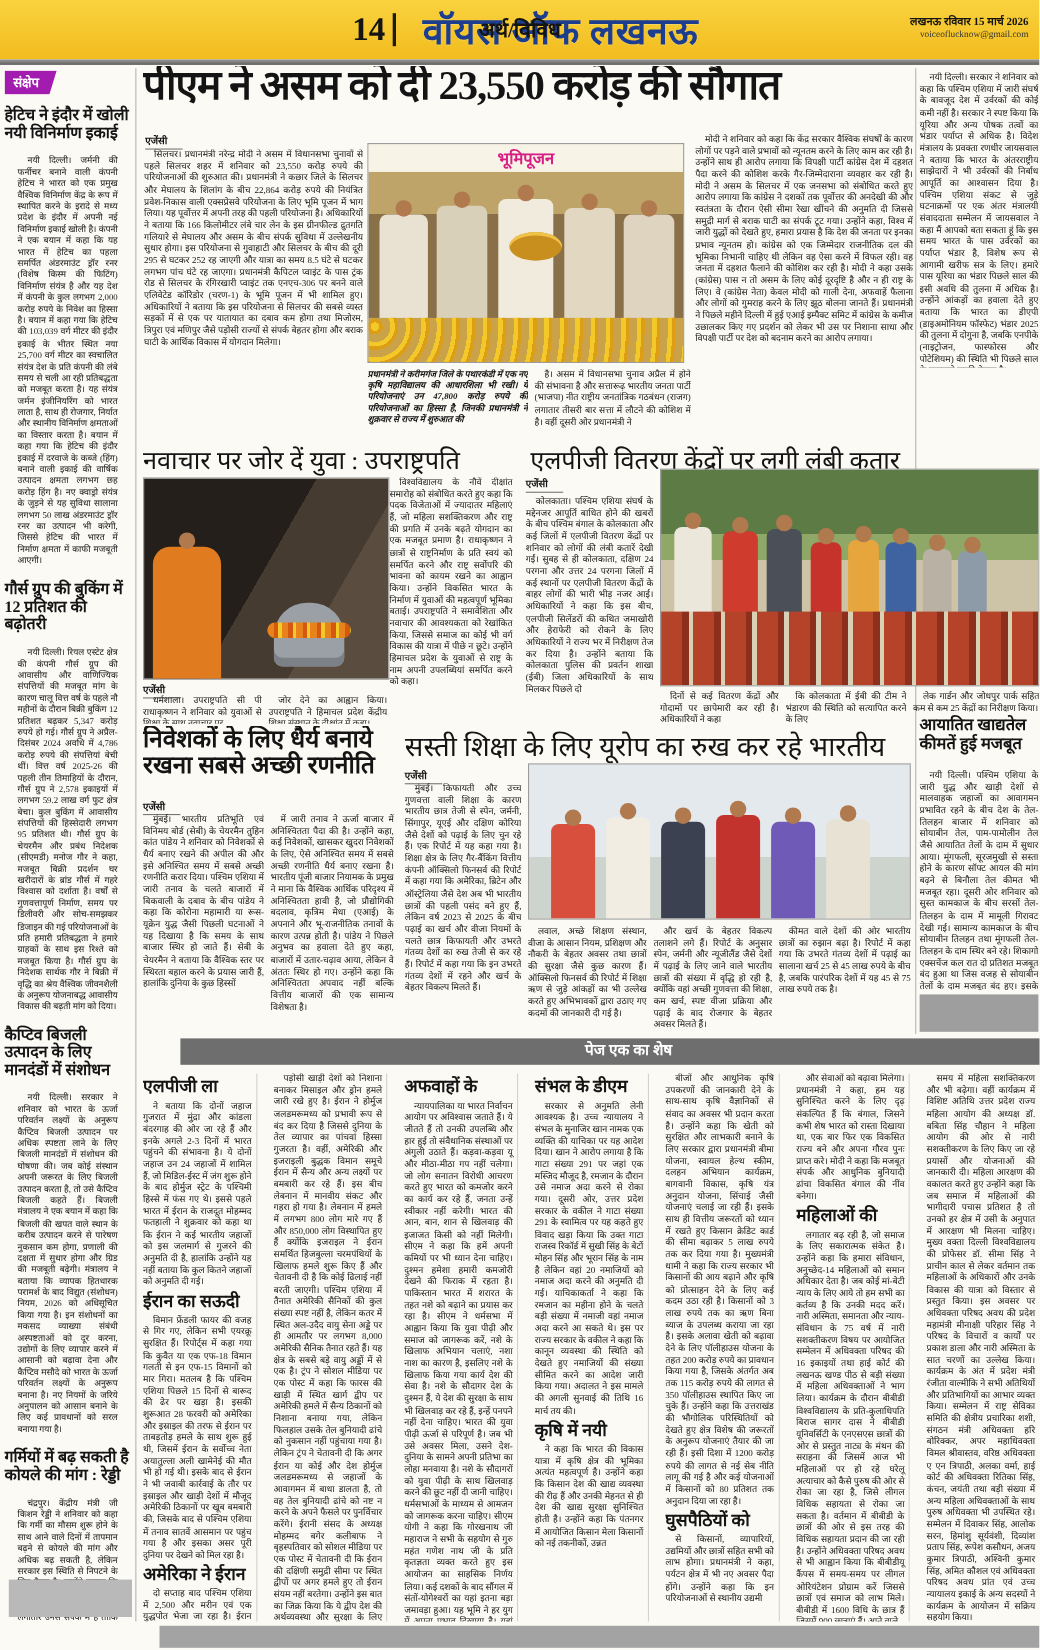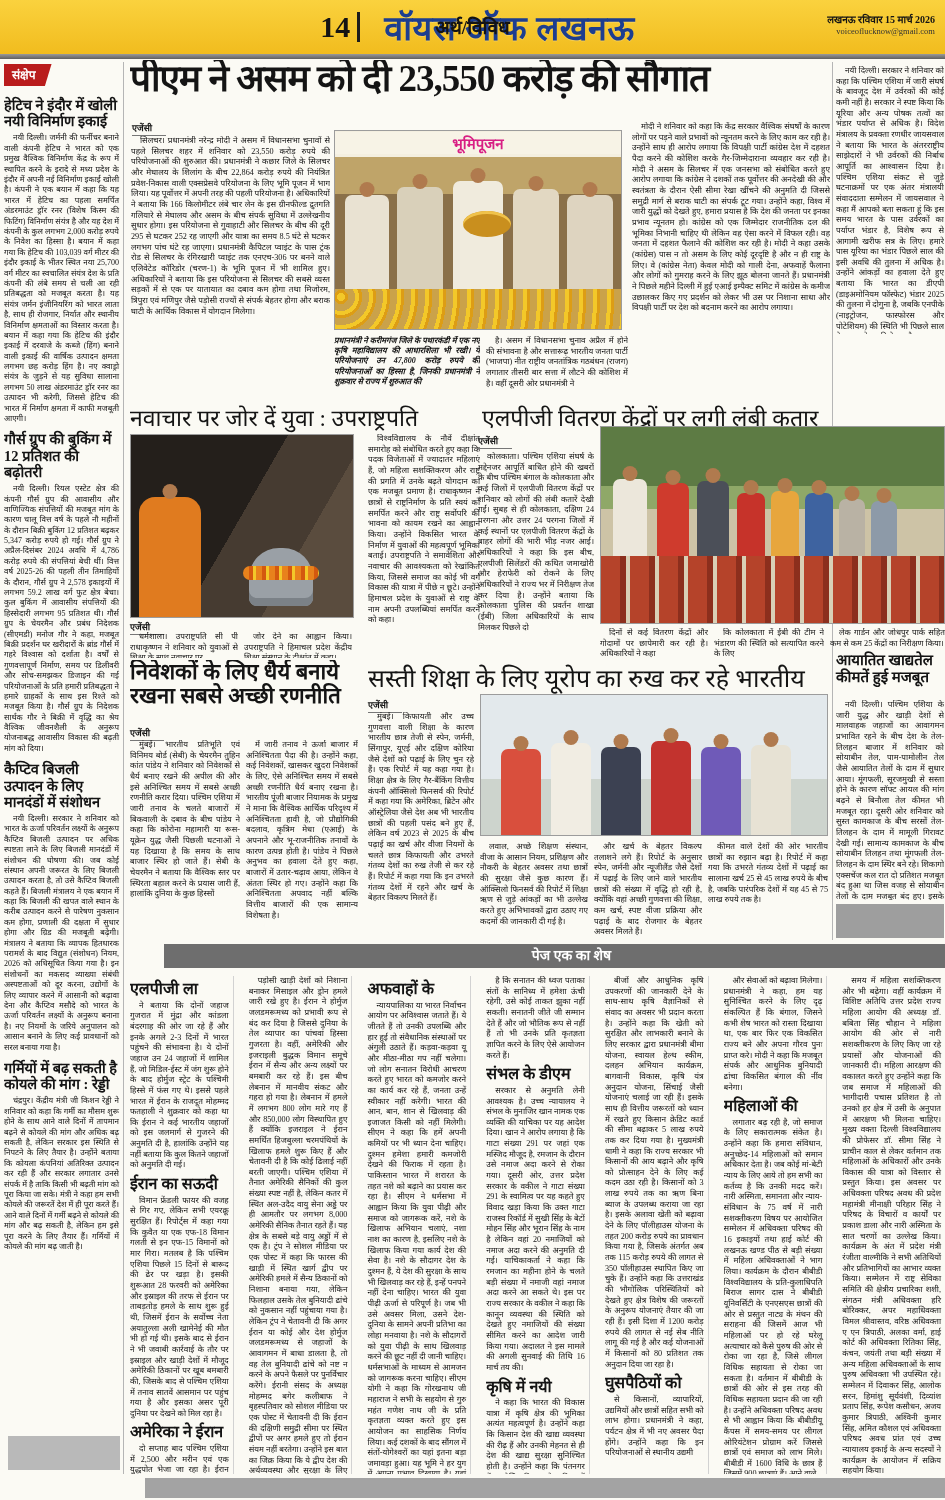--- a/index.html
+++ b/index.html
@@ -14,24 +14,24 @@
   .paper-title{font-size:34px;font-weight:bold;color:#1d3e8f;margin-left:24px;letter-spacing:.5px;
                text-shadow:0 1px 0 #fff3;white-space:nowrap;}
   .section-title{position:absolute;left:50%;transform:translateX(-50%);font-size:19px;font-weight:bold;}
   .masthead-right{position:absolute;right:10px;top:12px;text-align:right;}
   .m-date{font-size:10px;font-weight:bold;}
   .m-email{font-size:8.5px;color:#333;}
   .top-rule{top:54px;left:0;width:945px;height:5px;background:linear-gradient(#9a9a9a,#5f5f5f);}
   
   .sidebar{left:4px;top:62px;width:120px;height:1412px;border-right:1px solid #b5b5b5;
            padding-right:4px;box-sizing:border-box;overflow:hidden;}
-  .brief-label{display:inline-block;background:#b91c1c;color:#fff;font-weight:bold;font-size:12px;
+  .brief-label{display:inline-block;background:#a21caf;color:#fff;font-weight:bold;font-size:12px;
                padding:2px 16px 3px 8px;clip-path:polygon(0 0,100% 0,86% 100%,0 100%);margin:2px 0 4px;}
   .brief h2{font-size:14.5px;line-height:1.12;margin:7px 0 4px;font-weight:bold;}
-  .brief p{font-size:8px;line-height:1.3;text-align:justify;margin:0;text-indent:9px;}
+  .brief p{font-size:8px;line-height:1.3;text-align:justify;margin:12px;text-indent:9px;}
   .sidebar-strip{left:8px;top:1436px;width:112px;height:34px;background:#b9b9b9;}
   
   .byline{font-size:9px;font-weight:bold;border-bottom:1px solid #777;display:inline-block;padding:0 14px 1px 0;}
   .bcolp, .body-col p{font-size:8.2px;line-height:1.3;text-align:justify;margin:0;text-indent:9px;}
   .body-col{overflow:hidden;}
   .cap{font-size:8px;line-height:1.28;font-weight:bold;text-align:justify;}
   .vrule{width:1px;background:#b5b5b5;}
   
   .lead-headline{font-size:37px;font-weight:bold;line-height:1.02;letter-spacing:-1px;white-space:nowrap;overflow:hidden;}
   .h-band{font-size:23px;font-weight:normal;white-space:nowrap;overflow:hidden;}
@@ -145,21 +145,21 @@
   <div class="person" style="left:8px;bottom:0;width:62px;height:120px;background:#e07b1f;border-radius:16px 16px 0 0;"></div>
   <div class="shivling"></div>
 </div>
 <div class="abs byline" style="left:130px;top:620px;">एजेंसी</div>
 <div class="abs body-col" style="left:130px;top:632px;width:108px;height:26px;">
   <p>धर्मशाला। उपराष्ट्रपति सी पी राधाकृष्णन ने शनिवार को युवाओं से शिक्षा के साथ नवाचार पर</p>
 </div>
 <div class="abs body-col" style="left:244px;top:632px;width:108px;height:26px;">
   <p>जोर देने का आह्वान किया। उपराष्ट्रपति ने हिमाचल प्रदेश केंद्रीय शिक्षा संस्थान के दीक्षांत में कहा।</p>
 </div>
-<div class="abs body-col" style="left:368px;top:434px;width:112px;height:224px;">
+<div class="abs body-col" style="left:354px;top:434px;width:112px;height:224px;">
   <p>विश्वविद्यालय के नौवें दीक्षांत समारोह को संबोधित करते हुए कहा कि पदक विजेताओं में ज्यादातर महिलाएं हैं, जो महिला सशक्तिकरण और राष्ट्र की प्रगति में उनके बढ़ते योगदान का एक मजबूत प्रमाण है। राधाकृष्णन ने छात्रों से राष्ट्रनिर्माण के प्रति स्वयं को समर्पित करने और राष्ट्र सर्वोपरि की भावना को कायम रखने का आह्वान किया। उन्होंने विकसित भारत के निर्माण में युवाओं की महत्वपूर्ण भूमिका बताई। उपराष्ट्रपति ने समावेशिता और नवाचार की आवश्यकता को रेखांकित किया, जिससे समाज का कोई भी वर्ग विकास की यात्रा में पीछे न छूटे। उन्होंने हिमाचल प्रदेश के युवाओं से राष्ट्र के नाम अपनी उपलब्धियां समर्पित करने को कहा।</p>
 </div>
 
 <div class="abs" style="left:478px;top:430px;width:116px;">
   <span class="byline">एजेंसी</span>
   <div class="body-col" style="height:212px;margin-top:3px;">
     <p>कोलकाता। पश्चिम एशिया संघर्ष के मद्देनजर आपूर्ति बाधित होने की खबरों के बीच पश्चिम बंगाल के कोलकाता और कई जिलों में एलपीजी वितरण केंद्रों पर शनिवार को लोगों की लंबी कतारें देखी गईं। सुबह से ही कोलकाता, दक्षिण 24 परगना और उत्तर 24 परगना जिलों में कई स्थानों पर एलपीजी वितरण केंद्रों के बाहर लोगों की भारी भीड़ नजर आई। अधिकारियों ने कहा कि इस बीच, एलपीजी सिलेंडरों की कथित जमाखोरी और हेराफेरी को रोकने के लिए अधिकारियों ने राज्य भर में निरीक्षण तेज कर दिया है। उन्होंने बताया कि कोलकाता पुलिस की प्रवर्तन शाखा (ईबी) जिला अधिकारियों के साथ मिलकर पिछले दो</p>
   </div>
 </div>
 
@@ -234,21 +234,20 @@
     <p class="bcolp">दो सप्ताह बाद पश्चिम एशिया में 2,500 और मरीन एवं एक युद्धपोत भेजा जा रहा है। ईरान इजराइल और</p>
   </div>
   <div class="b col bcol">
     <p class="bcolp">पड़ोसी खाड़ी देशों को निशाना बनाकर मिसाइल और ड्रोन हमले जारी रखे हुए है। ईरान ने होर्मुज जलडमरूमध्य को प्रभावी रूप से बंद कर दिया है जिससे दुनिया के तेल व्यापार का पांचवां हिस्सा गुजरता है। वहीं, अमेरिकी और इजराइली बुद्धक विमान समूचे ईरान में सैन्य और अन्य लक्ष्यों पर बमबारी कर रहे हैं। इस बीच लेबनान में मानवीय संकट और गहरा हो गया है। लेबनान में हमले में लगभग 800 लोग मारे गए हैं और 850,000 लोग विस्थापित हुए हैं क्योंकि इजराइल ने ईरान समर्थित हिजबुल्ला चरमपंथियों के खिलाफ हमले शुरू किए हैं और चेतावनी दी है कि कोई ढिलाई नहीं बरती जाएगी। पश्चिम एशिया में तैनात अमेरिकी सैनिकों की कुल संख्या स्पष्ट नहीं है, लेकिन कतर में स्थित अल-उदैद वायु सेना अड्डे पर ही आमतौर पर लगभग 8,000 अमेरिकी सैनिक तैनात रहते हैं। यह क्षेत्र के सबसे बड़े वायु अड्डों में से एक है। ट्रंप ने सोशल मीडिया पर एक पोस्ट में कहा कि फारस की खाड़ी में स्थित खार्ग द्वीप पर अमेरिकी हमले में सैन्य ठिकानों को निशाना बनाया गया, लेकिन फिलहाल उसके तेल बुनियादी ढांचे को नुकसान नहीं पहुंचाया गया है। लेकिन ट्रंप ने चेतावनी दी कि अगर ईरान या कोई और देश होर्मुज जलडमरूमध्य से जहाजों के आवागमन में बाधा डालता है, तो वह तेल बुनियादी ढांचे को नष्ट न करने के अपने फैसले पर पुनर्विचार करेंगे। ईरानी संसद के अध्यक्ष मोहम्मद बगेर कलीबाफ ने बृहस्पतिवार को सोशल मीडिया पर एक पोस्ट में चेतावनी दी कि ईरान की दक्षिणी समुद्री सीमा पर स्थित द्वीपों पर अगर हमले हुए तो ईरान संयम नहीं बरतेगा। उन्होंने इस बात का जिक्र किया कि ये द्वीप देश की अर्थव्यवस्था और सुरक्षा के लिए कितने महत्वपूर्ण हैं।</p>
   </div>
   <div class="bcol">
     <h3 class="bhead">अफवाहों के</h3>
     <p class="bcolp">न्यायपालिका या भारत निर्वाचन आयोग पर अविश्वास जताते हैं। ये जीतते हैं तो उनकी उपलब्धि और हार हुई तो संवैधानिक संस्थाओं पर अंगुली उठाते हैं। कड़वा-कड़वा यू और मीठा-मीठा गप नहीं चलेगा। जो लोग सनातन विरोधी आचरण करते हुए भारत को कमजोर करने का कार्य कर रहे हैं, जनता उन्हें स्वीकार नहीं करेगी। भारत की आन, बान, शान से खिलवाड़ की इजाजत किसी को नहीं मिलेगी। सीएम ने कहा कि हमें अपनी कमियों पर भी ध्यान देना चाहिए। दुश्मन हमेशा हमारी कमजोरी देखने की फिराक में रहता है। पाकिस्तान भारत में शरारत के तहत नशे को बढ़ाने का प्रयास कर रहा है। सीएम ने धर्मसभा में आह्वान किया कि युवा पीढ़ी और समाज को जागरूक करें, नशे के खिलाफ अभियान चलाएं, नशा नाश का कारण है, इसलिए नशे के खिलाफ किया गया कार्य देश की सेवा है। नशे के सौदागर देश के दुश्मन हैं, ये देश की सुरक्षा के साथ भी खिलवाड़ कर रहे हैं, इन्हें पनपने नहीं देना चाहिए। भारत की युवा पीढ़ी ऊर्जा से परिपूर्ण है। जब भी उसे अवसर मिला, उसने देश-दुनिया के सामने अपनी प्रतिभा का लोहा मनवाया है। नशे के सौदागरों को युवा पीढ़ी के साथ खिलवाड़ करने की छूट नहीं दी जानी चाहिए। धर्मसभाओं के माध्यम से आमजन को जागरूक करना चाहिए। सीएम योगी ने कहा कि गोरखनाथ जी महाराज ने सभी के सहयोग से गुरु महंत गणेश नाथ जी के प्रति कृतज्ञता व्यक्त करते हुए इस आयोजन का साहसिक निर्णय लिया। कई दशकों के बाद सौंगल में संतों-योगेश्वरों का यहां इतना बड़ा जमावड़ा हुआ। यह भूमि ने हर युग में अपना प्रभाव दिखाया है। यहां की उपस्थिति बताती</p>
   </div>
   <div class="bcol">
-    <p class="bcolp">है कि सनातन की ध्वज पताका संतों के सानिध्य में हमेशा ऊंची रहेगी, उसे कोई ताकत झुका नहीं सकती। सनातनी जीते जी सम्मान देते हैं और जो भौतिक रूप से नहीं हैं तो भी उनके प्रति कृतज्ञता ज्ञापित करने के लिए ऐसे आयोजन करते हैं।</p>
     <h3 class="bhead">संभल के डीएम</h3>
     <p class="bcolp">सरकार से अनुमति लेनी आवश्यक है। उच्च न्यायालय ने संभल के मुनाजिर खान नामक एक व्यक्ति की याचिका पर यह आदेश दिया। खान ने आरोप लगाया है कि गाटा संख्या 291 पर जहां एक मस्जिद मौजूद है, रमजान के दौरान उसे नमाज अदा करने से रोका गया। दूसरी ओर, उत्तर प्रदेश सरकार के वकील ने गाटा संख्या 291 के स्वामित्व पर यह कहते हुए विवाद खड़ा किया कि उक्त गाटा राजस्व रिकॉर्ड में सुखी सिंह के बेटों मोहन सिंह और भूरान सिंह के नाम है लेकिन वहां 20 नमाजियों को नमाज अदा करने की अनुमति दी गई। याचिकाकर्ता ने कहा कि रमजान का महीना होने के चलते बड़ी संख्या में नमाजी वहां नमाज अदा करने आ सकते थे। इस पर राज्य सरकार के वकील ने कहा कि कानून व्यवस्था की स्थिति को देखते हुए नमाजियों की संख्या सीमित करने का आदेश जारी किया गया। अदालत ने इस मामले की अगली सुनवाई की तिथि 16 मार्च तय की।</p>
     <h3 class="bhead">कृषि में नयी</h3>
     <p class="bcolp">ने कहा कि भारत की विकास यात्रा में कृषि क्षेत्र की भूमिका अत्यंत महत्वपूर्ण है। उन्होंने कहा कि किसान देश की खाद्य व्यवस्था की रीढ़ हैं और उनकी मेहनत से ही देश की खाद्य सुरक्षा सुनिश्चित होती है। उन्होंने कहा कि पंतनगर में आयोजित किसान मेला किसानों को नई तकनीकों, उन्नत</p>
   </div>
   <div class="bcol">
     <p class="bcolp">बीजों और आधुनिक कृषि उपकरणों की जानकारी देने के साथ-साथ कृषि वैज्ञानिकों से संवाद का अवसर भी प्रदान करता है। उन्होंने कहा कि खेती को सुरक्षित और लाभकारी बनाने के लिए सरकार द्वारा प्रधानमंत्री बीमा योजना, स्वायल हेल्थ स्कीम, दलहन अभियान कार्यक्रम, बागवानी विकास, कृषि यंत्र अनुदान योजना, सिंचाई जैसी योजनाएं चलाई जा रही हैं। इसके साथ ही वित्तीय जरूरतों को ध्यान में रखते हुए किसान क्रेडिट कार्ड की सीमा बढ़ाकर 5 लाख रुपये तक कर दिया गया है। मुख्यमंत्री धामी ने कहा कि राज्य सरकार भी किसानों की आय बढ़ाने और कृषि को प्रोत्साहन देने के लिए कई कदम उठा रही है। किसानों को 3 लाख रुपये तक का ऋण बिना ब्याज के उपलब्ध कराया जा रहा है। इसके अलावा खेती को बढ़ावा देने के लिए पॉलीहाउस योजना के तहत 200 करोड़ रुपये का प्रावधान किया गया है, जिसके अंतर्गत अब तक 115 करोड़ रुपये की लागत से 350 पॉलीहाउस स्थापित किए जा चुके हैं। उन्होंने कहा कि उत्तराखंड की भौगोलिक परिस्थितियों को देखते हुए क्षेत्र विशेष की जरूरतों के अनुरूप योजनाएं तैयार की जा रही हैं। इसी दिशा में 1200 करोड़ रुपये की लागत से नई सेब नीति लागू की गई है और कई योजनाओं में किसानों को 80 प्रतिशत तक अनुदान दिया जा रहा है।</p>
     <h3 class="bhead">घुसपैठियों को</h3>
     <p class="bcolp">से किसानों, व्यापारियों, उद्यमियों और छात्रों सहित सभी को लाभ होगा। प्रधानमंत्री ने कहा, पर्यटन क्षेत्र में भी नए अवसर पैदा होंगे। उन्होंने कहा कि इन परियोजनाओं से स्थानीय उद्यमी</p>
   </div>

